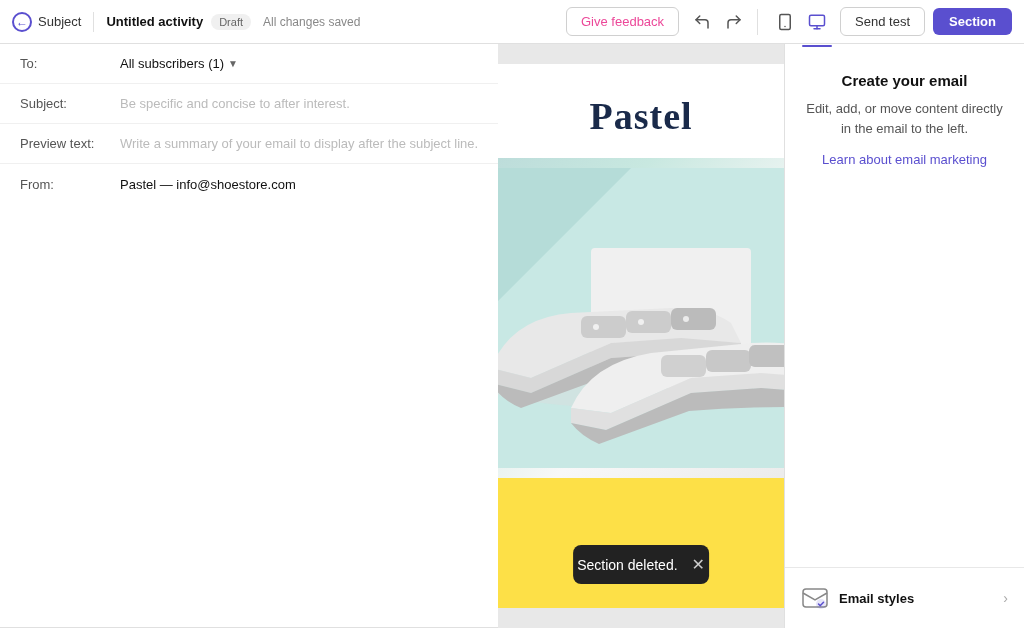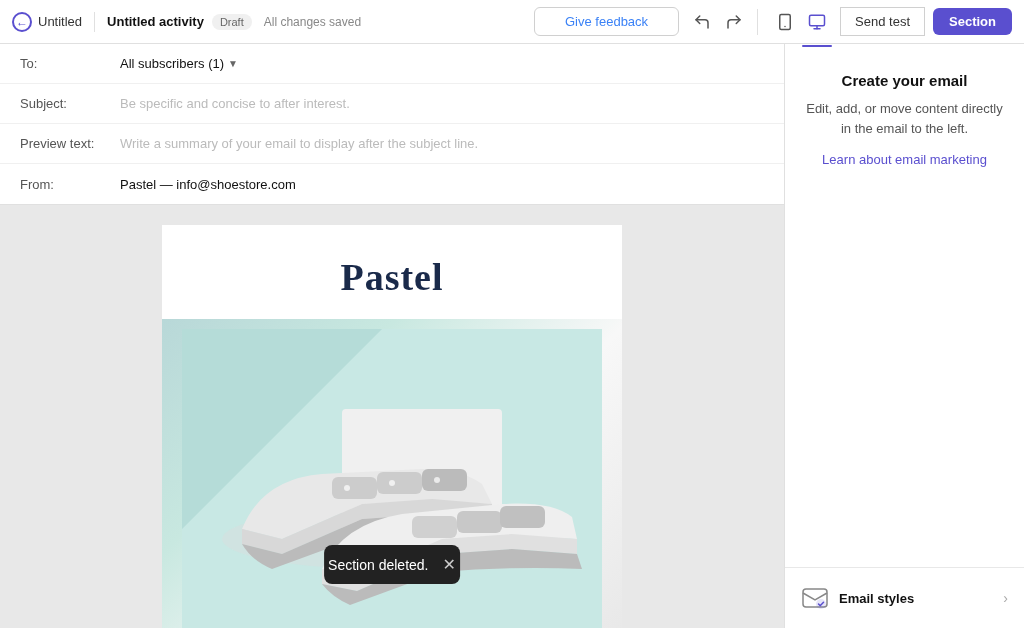--- a/index.html
+++ b/index.html
@@ -22,44 +22,44 @@
     .divider-v { width: 1px; height: 20px; background: #e0e0e0; margin: 0 4px; }
     .activity-title { font-size: 13px; font-weight: 600; color: #111; }
     .badge-draft {
       font-size: 11px; padding: 2px 8px; border-radius: 12px;
       background: #f0f0f0; color: #666; font-weight: 500;
     }
     .saved-text { font-size: 12px; color: #888; margin-left: 4px; }
     .spacer { flex: 1; }
     .feedback-btn {
       border: 1px solid #d0d0d0; background: #fff; border-radius: 6px;
-      padding: 6px 30px; font-size: 13px; cursor: pointer; color: #3b82f6;
+      padding: 6px 14px; font-size: 13px; cursor: pointer; color: #ec4899;
     }
     .icon-btn {
       background: none; border: none; cursor: pointer; padding: 4px 6px;
       color: #555; font-size: 16px; display: flex; align-items: center;
     }
     .send-test-btn {
-      border: 1px solid #d0d0d0; background: #fff; border-radius: 0;
+      border: 1px solid #d0d0d0; background: #fff; border-radius: 6px;
       padding: 6px 14px; font-size: 13px; cursor: pointer; color: #333;
     }
     .review-btn {
       background: #5a4fcf; color: #fff; border: none; border-radius: 6px;
       padding: 6px 16px; font-size: 13px; cursor: pointer; font-weight: 600;
     }
     .topbar-icons { display: flex; align-items: center; gap: 2px; border-right: 1px solid #e0e0e0; padding-right: 8px; margin-right: 4px; }
     .topbar-icon-group { display: flex; align-items: center; gap: 2px; }
     .tab-indicator { position: relative; }
     .tab-indicator::after { content: ''; position: absolute; bottom: -12px; left: 0; right: 0; height: 2px; background: #5a4fcf; border-radius: 1px; }
 
     
     .main { display: flex; height: calc(628px - 44px); }
 
     
-    .left-panel { flex: 1; display: flex; flex-direction: column; background: #f0f0f0; overflow: hidden; }
+    .left-panel { flex: 1; display: flex; flex-direction: row; background: #f0f0f0; overflow: hidden; }
 
     
     .form-header {
       background: #fff; border-bottom: 1px solid #e0e0e0;
       margin: 0; padding: 0;
     }
     .form-row {
       display: flex; align-items: center; padding: 10px 20px;
       border-bottom: 1px solid #f0f0f0; min-height: 40px;
     }
@@ -122,21 +122,21 @@
     .email-styles-title { font-size: 13px; font-weight: 700; color: #111; }
     .email-styles-desc { font-size: 12px; color: #777; line-height: 1.4; margin-top: 2px; }
     .chevron-right { color: #aaa; font-size: 14px; }
   </style>
 </head>
 <body>
 
 <div class="topbar">
   <button class="campaign-btn">
     <div class="campaign-icon">←</div>
-    <span>Untitled</span>
+    <span>Subject</span>
   </button>
   <div class="divider-v"></div>
   <span class="activity-title">Untitled activity</span>
   <span class="badge-draft">Draft</span>
   <span class="saved-text">All changes saved</span>
   <div class="spacer"></div>
   <button class="feedback-btn">Give feedback</button>
   <div class="topbar-icons">
     <button class="icon-btn">
       <svg width="18" height="18" viewBox="0 0 24 24" fill="none" stroke="#555" stroke-width="2" stroke-linecap="round" stroke-linejoin="round">

